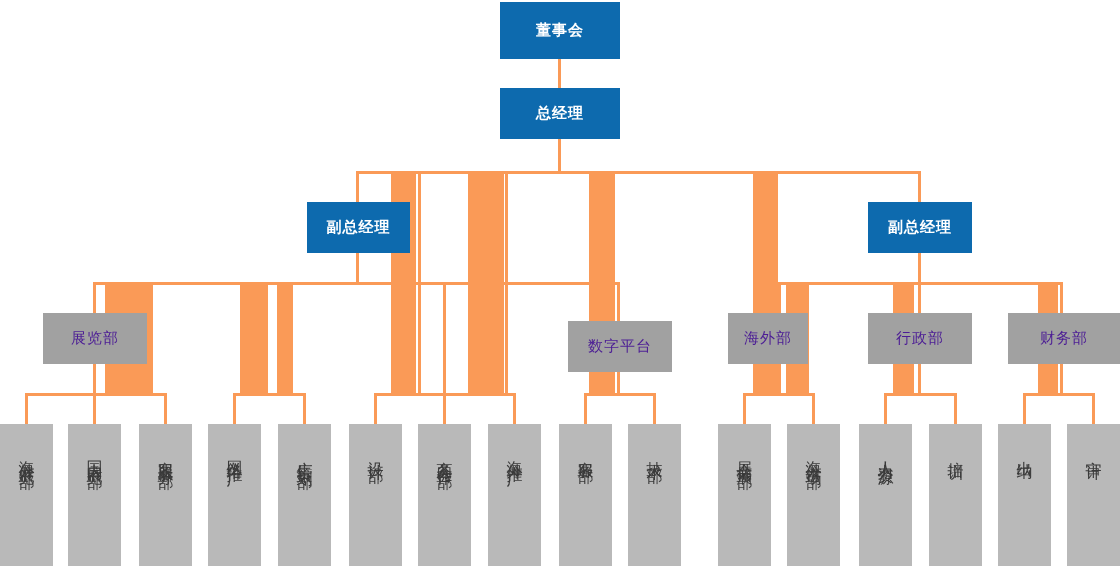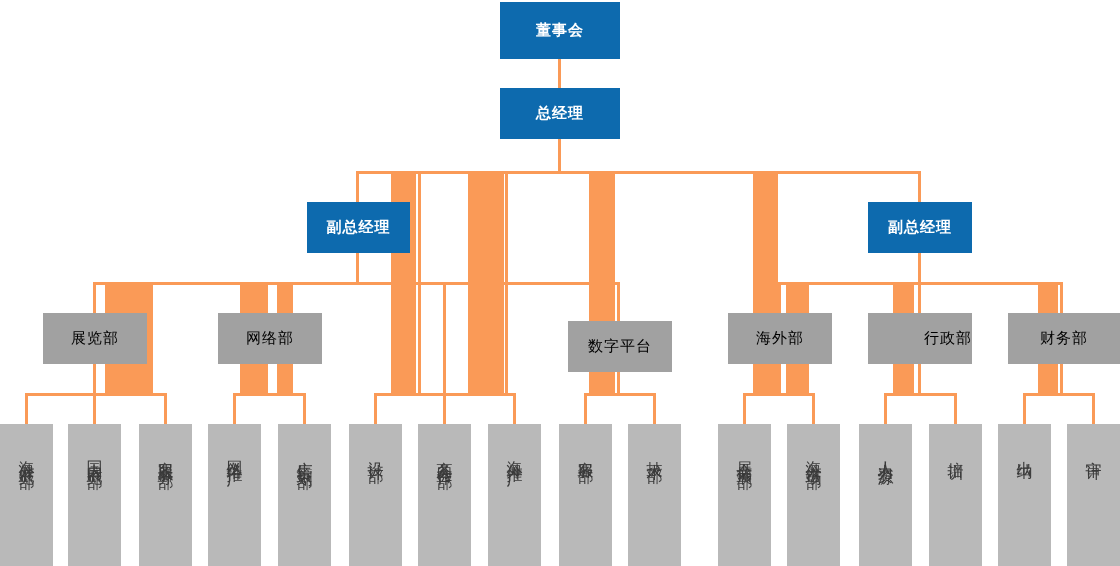--- a/index.html
+++ b/index.html
@@ -4,21 +4,21 @@
 <style>
   html,body{margin:0;padding:0;background:#ffffff;}
   #stage{
     position:relative;width:1120px;height:566px;background:#ffffff;
     overflow:hidden;font-family:"DejaVu Sans","Liberation Sans",sans-serif;
   }
   .conn{position:absolute;background:#fa9a57;}
   .node{position:absolute;display:flex;align-items:center;justify-content:center;
         box-sizing:border-box;}
   .exec{background:#0d6aae;color:#ffffff;font-size:15px;font-weight:bold;letter-spacing:1px;}
-  .dept{background:#a1a1a1;color:#000000;font-size:15px;letter-spacing:1px;
+  .dept{background:#a1a1a1;color:#4c1d95;font-size:15px;letter-spacing:1px;
         top:313px;height:51px;}
   .leaf{background:#b9b9b9;top:424px;width:53px;height:142px;
         display:flex;align-items:flex-start;justify-content:center;}
   .leaf span{writing-mode:vertical-rl;text-orientation:upright;
         margin-top:24px;font-size:16px;letter-spacing:3px;line-height:1;
         color:#3a3a3a;}
 </style>
 </head>
 <body>
 
@@ -86,30 +86,27 @@
   <div class="node exec" style="left:307px;top:202px;width:103px;height:51px;">
       <span>副总经理</span>
     </div>
   <div class="node exec" style="left:868px;top:202px;width:104px;height:51px;">
       <span>副总经理</span>
     </div>
 
   <div class="node dept" style="left:43px;width:104px;">
       <span>展览部</span>
     </div>
-  <div class="node dept" style="left:218px;width:104px;">
-      <span>网络部</span>
-    </div>
   <div class="node dept" style="left:568px;width:104px;margin-top:8px;">
       <span>数字平台</span>
     </div>
-  <div class="node dept" style="left:728px;width:104px;">
+  <div class="node dept" style="left:728px;width:80px;">
       <span>海外部</span>
     </div>
-  <div class="node dept" style="left:868px;width:104px;justify-content:flex-end;">
+  <div class="node dept" style="left:868px;width:104px;">
       <span>行政部</span>
     </div>
   <div class="node dept" style="left:1008px;width:112px;">
       <span>财务部</span>
     </div>
 
   <div class="node leaf" style="left:0px;">
       <span>海外展览部</span>
     </div>
   <div class="node leaf" style="left:68px;">

